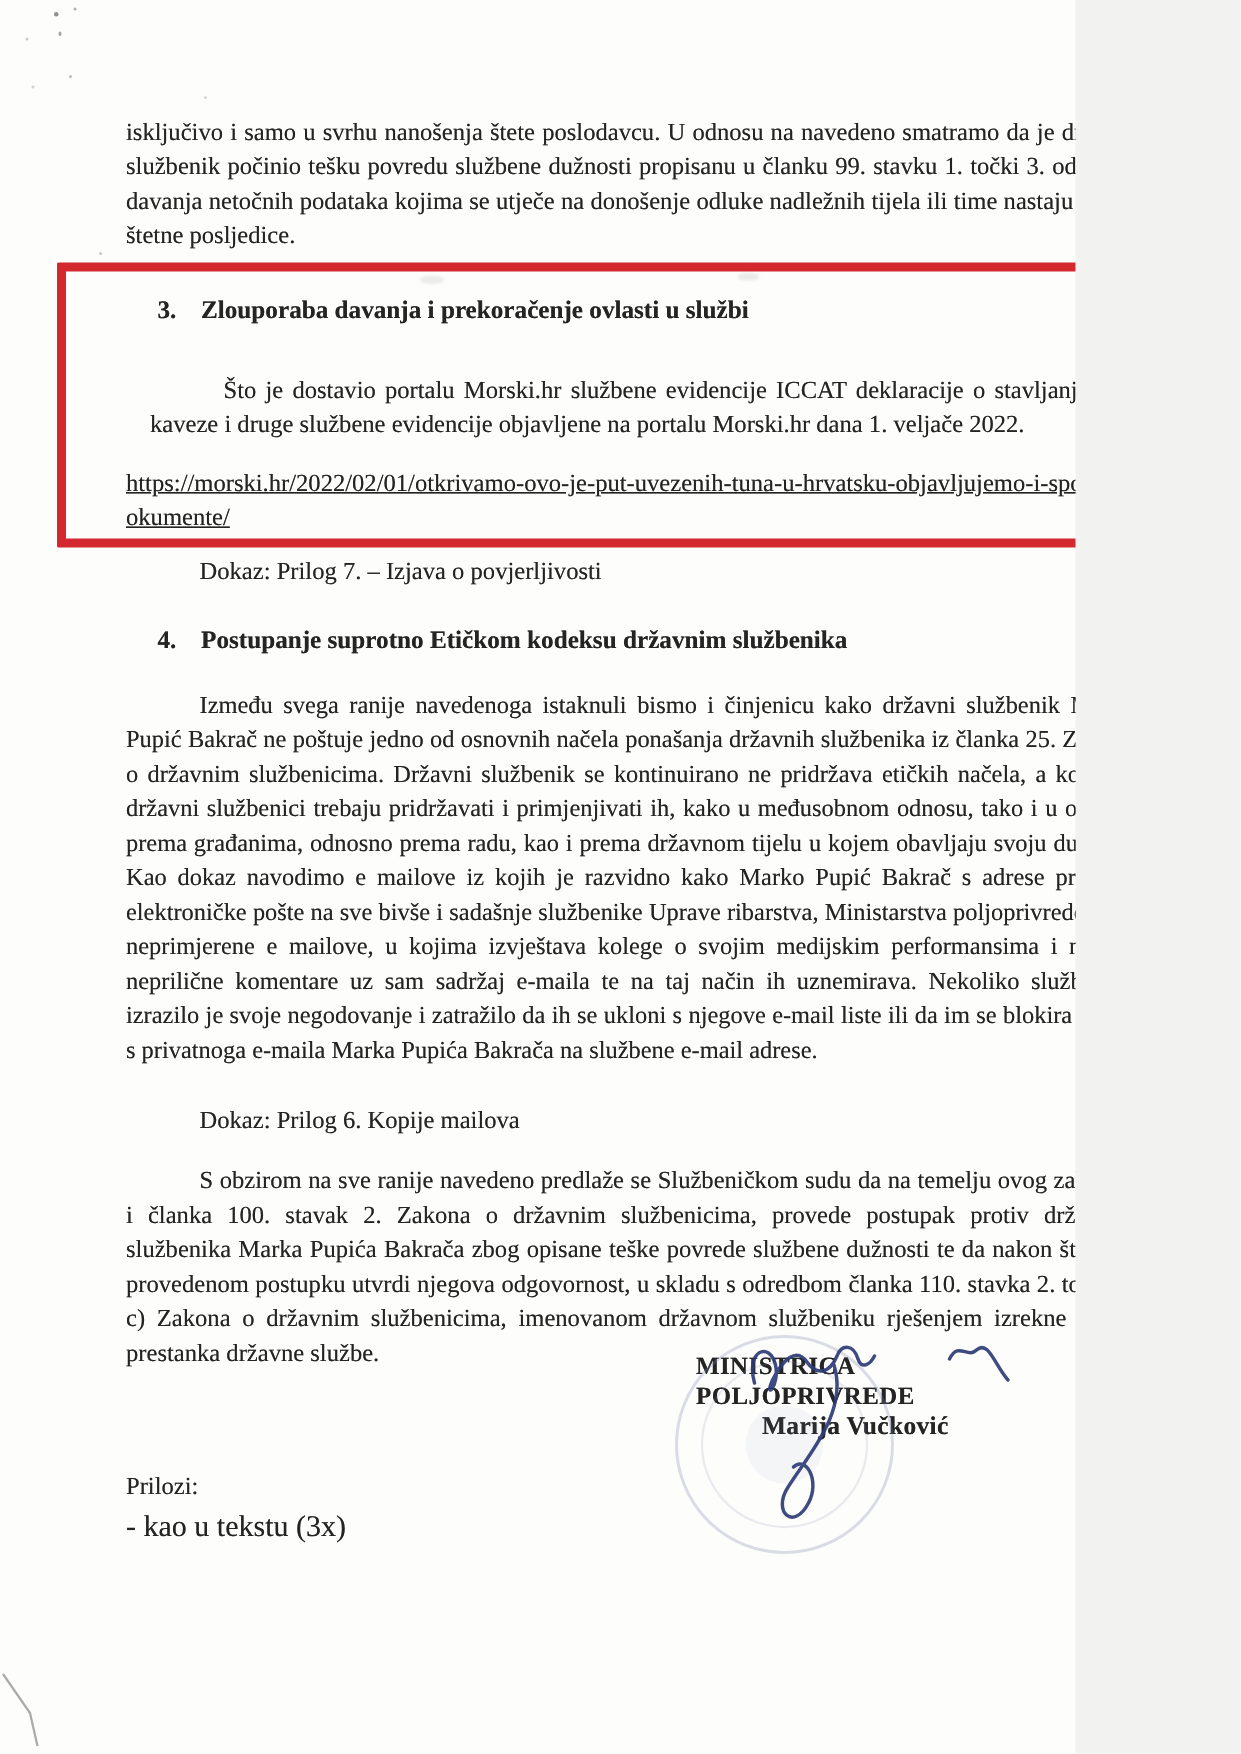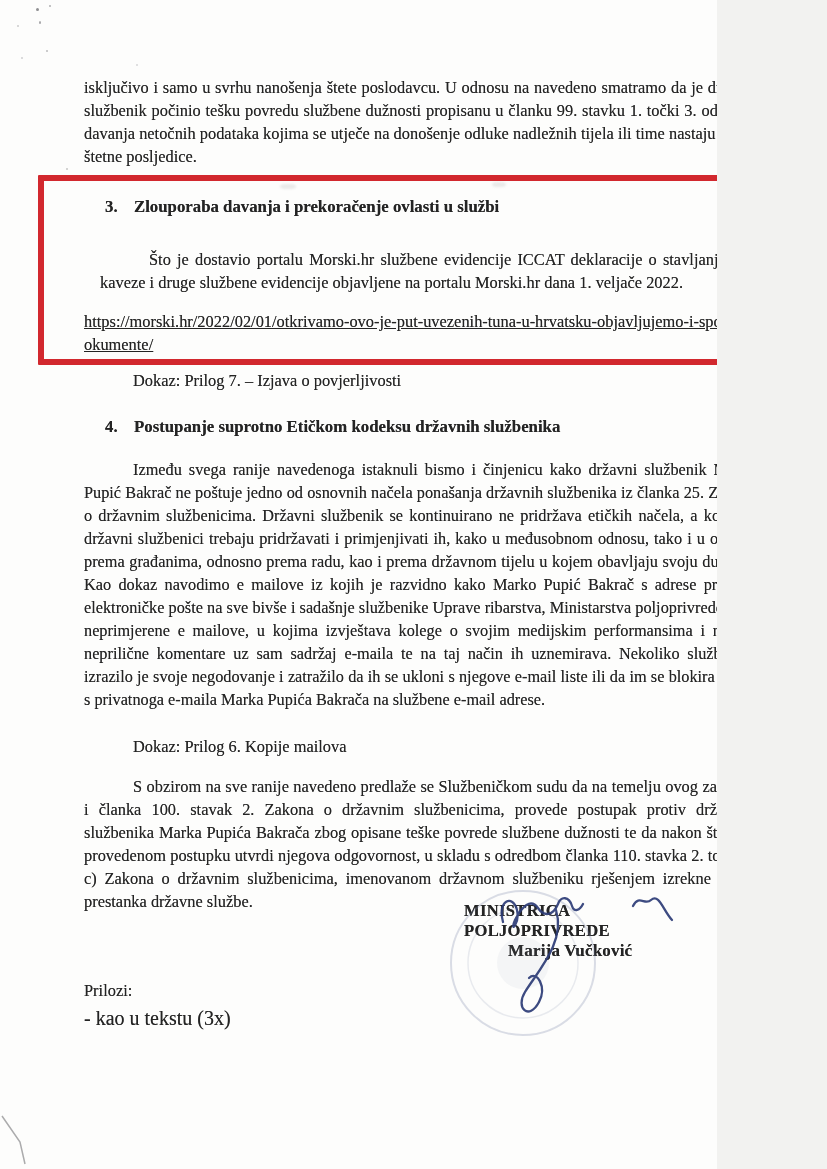--- a/index.html
+++ b/index.html
@@ -119,21 +119,21 @@
 
   <div class="tblock" style="top:232px;margin:0;">
     <p class="indent" style="margin:16px;">Što je dostavio portalu Morski.hr službene evidencije ICCAT deklaracije o stavljanju u kaveze i druge službene evidencije objavljene na portalu Morski.hr dana 1. veljače 2022.</p>
     <span class="doc-link">https://morski.hr/2022/02/01/otkrivamo-ovo-je-put-uvezenih-tuna-u-hrvatsku-objavljujemo-i-sporne-dokumente/</span>
   </div>
 
   <div class="dokaz" style="top:370px;">Dokaz: Prilog 7. – Izjava o povjerljivosti</div>
 
   <div class="heading" style="top:416px;">
     <span class="num">4.</span>
-    <span>Postupanje suprotno Etičkom kodeksu državnih službenika</span>
+    <span>Postupanje suprotno Etičkom kodeksu državnim službenika</span>
   </div>
 
   <p class="tblock indent" style="top:458px;margin:0;font-size:16.3px;">Između svega ranije navedenoga istaknuli bismo i činjenicu kako državni službenik Marko Pupić Bakrač ne poštuje jedno od osnovnih načela ponašanja državnih službenika iz članka 25. Zakona o državnim službenicima. Državni službenik se kontinuirano ne pridržava etičkih načela, a kojih se državni službenici trebaju pridržavati i primjenjivati ih, kako u međusobnom odnosu, tako i u odnosu prema građanima, odnosno prema radu, kao i prema državnom tijelu u kojem obavljaju svoju dužnost. Kao dokaz navodimo e mailove iz kojih je razvidno kako Marko Pupić Bakrač s adrese privatne elektroničke pošte na sve bivše i sadašnje službenike Uprave ribarstva, Ministarstva poljoprivrede šalje neprimjerene e mailove, u kojima izvještava kolege o svojim medijskim performansima i navodi neprilične komentare uz sam sadržaj e-maila te na taj način ih uznemirava. Nekoliko službenika izrazilo je svoje negodovanje i zatražilo da ih se ukloni s njegove e-mail liste ili da im se blokira slanje s privatnoga e-maila Marka Pupića Bakrača na službene e-mail adrese.</p>
 
   <div class="dokaz" style="top:736px;">Dokaz: Prilog 6. Kopije mailova</div>
 
   <p class="tblock indent" style="top:775px;margin:0;">S obzirom na sve ranije navedeno predlaže se Službeničkom sudu da na temelju ovog zahtjeva i članka 100. stavak 2. Zakona o državnim službenicima, provede postupak protiv državnog službenika Marka Pupića Bakrača zbog opisane teške povrede službene dužnosti te da nakon što se u provedenom postupku utvrdi njegova odgovornost, u skladu s odredbom članka 110. stavka 2. točkom c) Zakona o državnim službenicima, imenovanom državnom službeniku rješenjem izrekne kazna prestanka državne službe.</p>
 
   <div class="sig-title">MINISTRICA POLJOPRIVREDE</div>
   <div class="sig-name">Marija Vučković</div>

